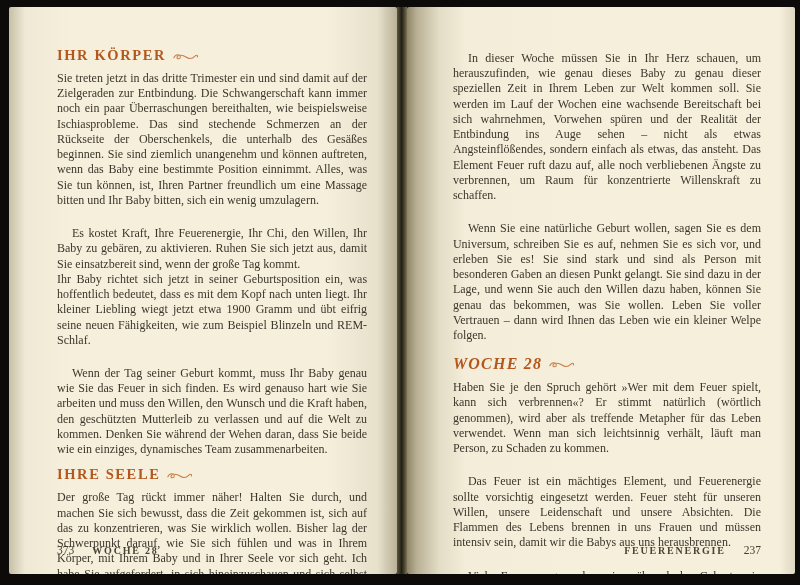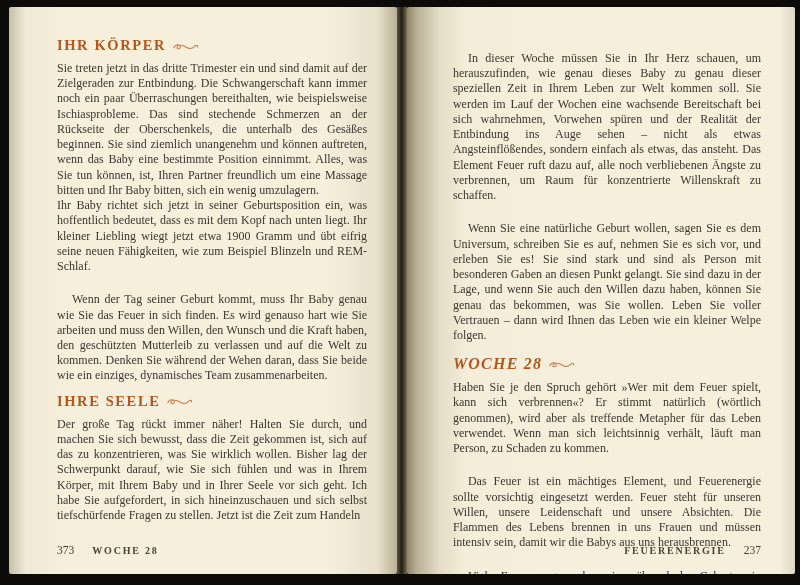--- a/index.html
+++ b/index.html
@@ -39,21 +39,21 @@
   .content-right { padding: 26px 34px 0 46px; }
 
   h2.section-heading {
     margin: 9px 0 7px 0;
     font-size: 14.5px;
     font-weight: bold;
     letter-spacing: 1.6px;
     color: var(--heading, #b4571d);
     display: flex; align-items: center; gap: 7px;
   }
-  h2.section-heading:first-child { margin-top: 0; }
+  h2.section-heading:first-child { margin-top: 10px; }
   h2.week-heading {
     font-style: italic;
     font-size: 16px;
     letter-spacing: 1.2px;
     margin-top: 12px;
   }
   .ornament { flex: 0 0 auto; margin-top: 2px; }
 
   p {
     margin: 0;
@@ -90,20 +90,21 @@
   <div class="page page-left">
     <div class="content-left">
 
       <h2 class="section-heading">
         <span>IHR KÖRPER</span>
         <svg class="ornament" width="26" height="10" viewBox="0 0 32 12">
           <path d="M1 7 C3 2, 9 2, 9 6 C9 9, 4 9, 5 6 C6 3, 12 3, 16 6 C20 9, 24 8, 27 5 C29 3, 31 4, 30 6" fill="none" stroke="#c87f4a" stroke-width="1.3" stroke-linecap="round"></path>
         </svg>
       </h2>
       <p>Sie treten jetzt in das dritte Trimester ein und sind damit auf der Zielgeraden zur Entbindung. Die Schwangerschaft kann immer noch ein paar Überraschungen bereithalten, wie beispielsweise Ischiasprobleme. Das sind stechende Schmerzen an der Rückseite der Oberschenkels, die unterhalb des Gesäßes beginnen. Sie sind ziemlich unangenehm und können auftreten, wenn das Baby eine bestimmte Position einnimmt. Alles, was Sie tun können, ist, Ihren Partner freundlich um eine Massage bitten und Ihr Baby bitten, sich ein wenig umzulagern.</p>
+      <p class="indent">Es kostet Kraft, Ihre Feuerenergie, Ihr Chi, den Willen, Ihr Baby zu gebären, zu aktivieren. Ruhen Sie sich jetzt aus, damit Sie einsatzbereit sind, wenn der große Tag kommt.</p>
 
       <p>Ihr Baby richtet sich jetzt in seiner Geburtsposition ein, was hoffentlich bedeutet, dass es mit dem Kopf nach unten liegt. Ihr kleiner Liebling wiegt jetzt etwa 1900 Gramm und übt eifrig seine neuen Fähigkeiten, wie zum Beispiel Blinzeln und REM-Schlaf.</p>
       <p class="indent">Wenn der Tag seiner Geburt kommt, muss Ihr Baby genau wie Sie das Feuer in sich finden. Es wird genauso hart wie Sie arbeiten und muss den Willen, den Wunsch und die Kraft haben, den geschützten Mutterleib zu verlassen und auf die Welt zu kommen. Denken Sie während der Wehen daran, dass Sie beide wie ein einziges, dynamisches Team zusammenarbeiten.</p>
 
       <h2 class="section-heading">
         <span>IHRE SEELE</span>
         <svg class="ornament" width="26" height="10" viewBox="0 0 32 12">
           <path d="M1 7 C3 2, 9 2, 9 6 C9 9, 4 9, 5 6 C6 3, 12 3, 16 6 C20 9, 24 8, 27 5 C29 3, 31 4, 30 6" fill="none" stroke="#c87f4a" stroke-width="1.3" stroke-linecap="round"></path>
         </svg>
       </h2>

